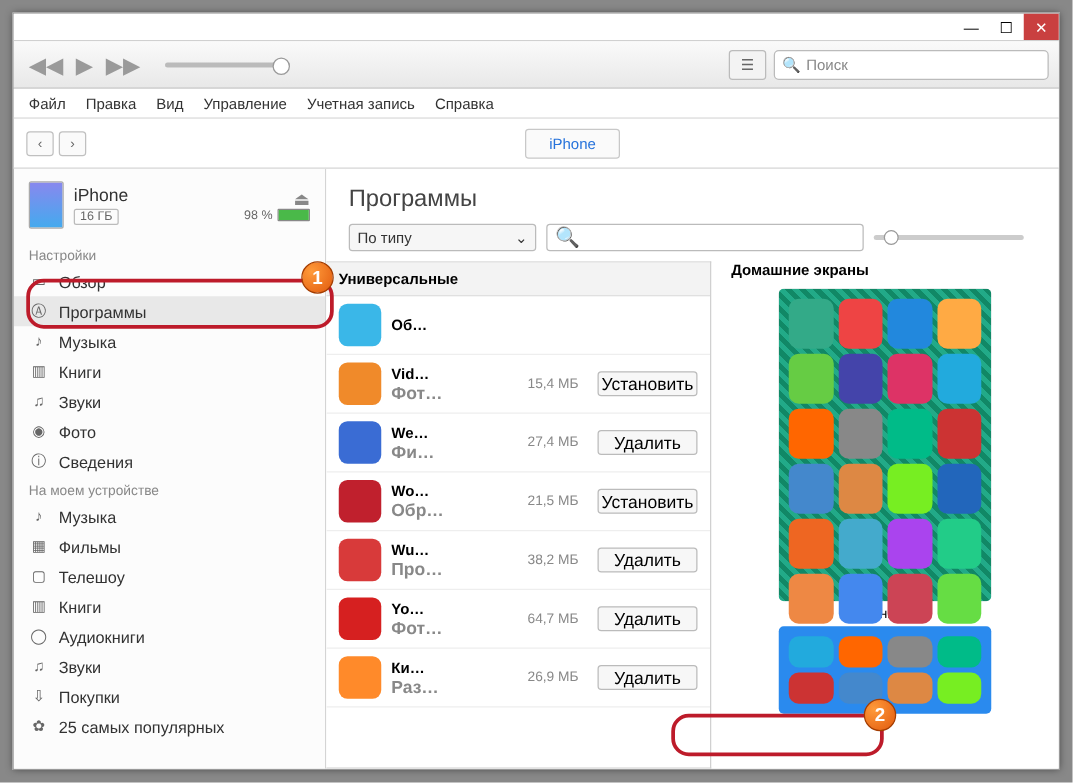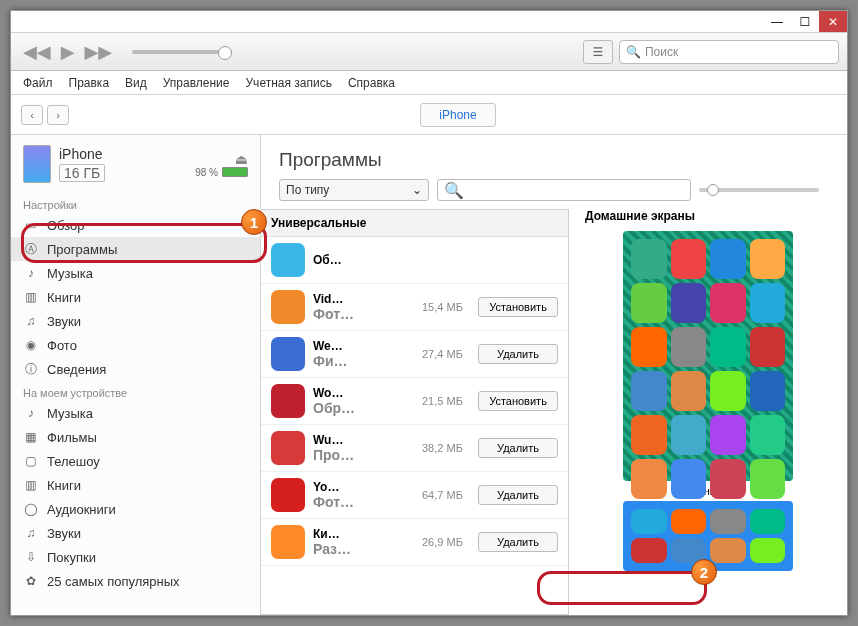--- a/index.html
+++ b/index.html
@@ -22,21 +22,21 @@
 .smallnav { display: flex; gap: 4px; }
 .smallnav div { width: 22px; height: 20px; border: 1px solid #c0c0c0; background: #fafafa; border-radius: 3px; display: flex; align-items: center; justify-content: center; font-size: 11px; color: #666; }
 .tabcenter { flex: 1; display: flex; justify-content: center; }
 .tab { padding: 4px 18px; font-size: 12px; color: #2773db; border-bottom: 2px solid #2773db; border: 1px solid #c8c8c8; border-radius: 3px; background: #fafafa; }
 .body { flex: 1; display: flex; overflow: hidden; }
 .sidebar { width: 250px; background: #fcfcfc; border-right: 1px solid #d4d4d4; overflow-y: auto; font-size: 13px; color: #323232; }
 .devhdr { display: flex; align-items: center; padding: 10px 12px; gap: 8px; }
 .devthumb { width: 28px; height: 38px; background: linear-gradient(#88e,#4ae); border: 1px solid #aaa; border-radius: 2px; }
 .devinfo { flex: 1; }
 .devname { font-weight: 400; font-size: 14px; }
-.devcap { display: inline-block; font-size: 14px; border: 1px solid #bbb; color: #666; padding: 0 4px; margin-top: 2px; border-radius: 2px; }
+.devcap { display: inline-block; font-size: 10px; border: 1px solid #bbb; color: #666; padding: 0 4px; margin-top: 2px; border-radius: 2px; }
 .devbat { font-size: 10px; color: #666; display: flex; align-items: center; gap: 4px; }
 .batt { width: 26px; height: 10px; border: 1px solid #888; border-radius: 1px; position: relative; }
 .batt::after { content: ""; position: absolute; left: 0; top: 0; bottom: 0; width: 98%; background: #4ab949; }
 .eject { color: #888; font-size: 14px; }
 .sbhdr { font-size: 11px; color: #888; padding: 6px 12px 2px; }
 .sbitem { display: flex; align-items: center; gap: 8px; padding: 4px 12px; cursor: default; }
 .sbitem.sel { background: #e8e8e8; }
 .sbicon { width: 16px; height: 16px; display: flex; align-items: center; justify-content: center; color: #666; font-size: 12px; }
 .main { flex: 1; display: flex; flex-direction: column; background: #fff; }
 .mainhdr { padding: 14px 18px 8px; font-size: 19px; color: #444; }
@@ -47,21 +47,21 @@
 .zoomslider::after { content: ""; position: absolute; left: 8px; top: -4px; width: 10px; height: 10px; background: #fff; border: 1px solid #999; border-radius: 50%; }
 .cols { flex: 1; display: flex; overflow: hidden; }
 .applist { width: 308px; border: 1px solid #d0d0d0; border-left: none; overflow-y: auto; }
 .grphdr { font-size: 12px; font-weight: 600; padding: 6px 10px; background: #f3f3f3; border-bottom: 1px solid #e0e0e0; }
 .approw { display: flex; align-items: center; gap: 8px; padding: 6px 10px; border-bottom: 1px solid #eee; }
 .appicon { width: 34px; height: 34px; border-radius: 7px; flex-shrink: 0; }
 .appmeta { flex: 1; min-width: 0; font-weight: bold; }
 .appname { font-size: 12px; white-space: nowrap; overflow: hidden; text-overflow: ellipsis; }
 .appsub { font-size: 14px; color: #888; white-space: nowrap; overflow: hidden; text-overflow: ellipsis; }
 .appsize { font-size: 11px; color: #888; width: 48px; text-align: left; }
-.appbtn { width: 80px; height: 20px; font-size: 11px; border: 1px solid #bbb; border-radius: 3px; background: #f7f7f7; display: flex; align-items: center; justify-content: center; }
+.appbtn { width: 80px; height: 20px; font-size: 14px; border: 1px solid #bbb; border-radius: 3px; background: #f7f7f7; display: flex; align-items: center; justify-content: center; }
 .rightpane { flex: 1; padding: 0 16px; }
 .rhdr { font-size: 12px; font-weight: 600; padding-bottom: 4px; }
 .phonescreen { width: 170px; height: 250px; background: #222; border-radius: 4px; margin: 4px auto; background-image: repeating-linear-gradient(45deg,#2a8,#2a8 4px,#186 4px,#186 8px); position: relative; display: grid; grid-template-columns: repeat(4,1fr); grid-auto-rows: 40px; gap: 4px; padding: 8px; }
 .phonescreen .ai { border-radius: 8px; }
 .pagelbl { text-align: center; font-size: 11px; margin-top: 4px; }
 .phonescreen2 { width: 170px; height: 70px; background: #2a8aee; margin: 4px auto; border-radius: 4px; display: grid; grid-template-columns: repeat(4,1fr); gap: 4px; padding: 8px; }
 .footer { height: 40px; display: flex; align-items: center; padding: 0 16px; gap: 12px; border-top: 1px solid #d4d4d4; background: #fafafa; }
 .storagebar { width: 200px; height: 16px; display: flex; border-radius: 2px; overflow: hidden; border: 1px solid #bbb; }
 .stseg { height: 100%; }
 .overtext { font-size: 11px; color: #333; }

